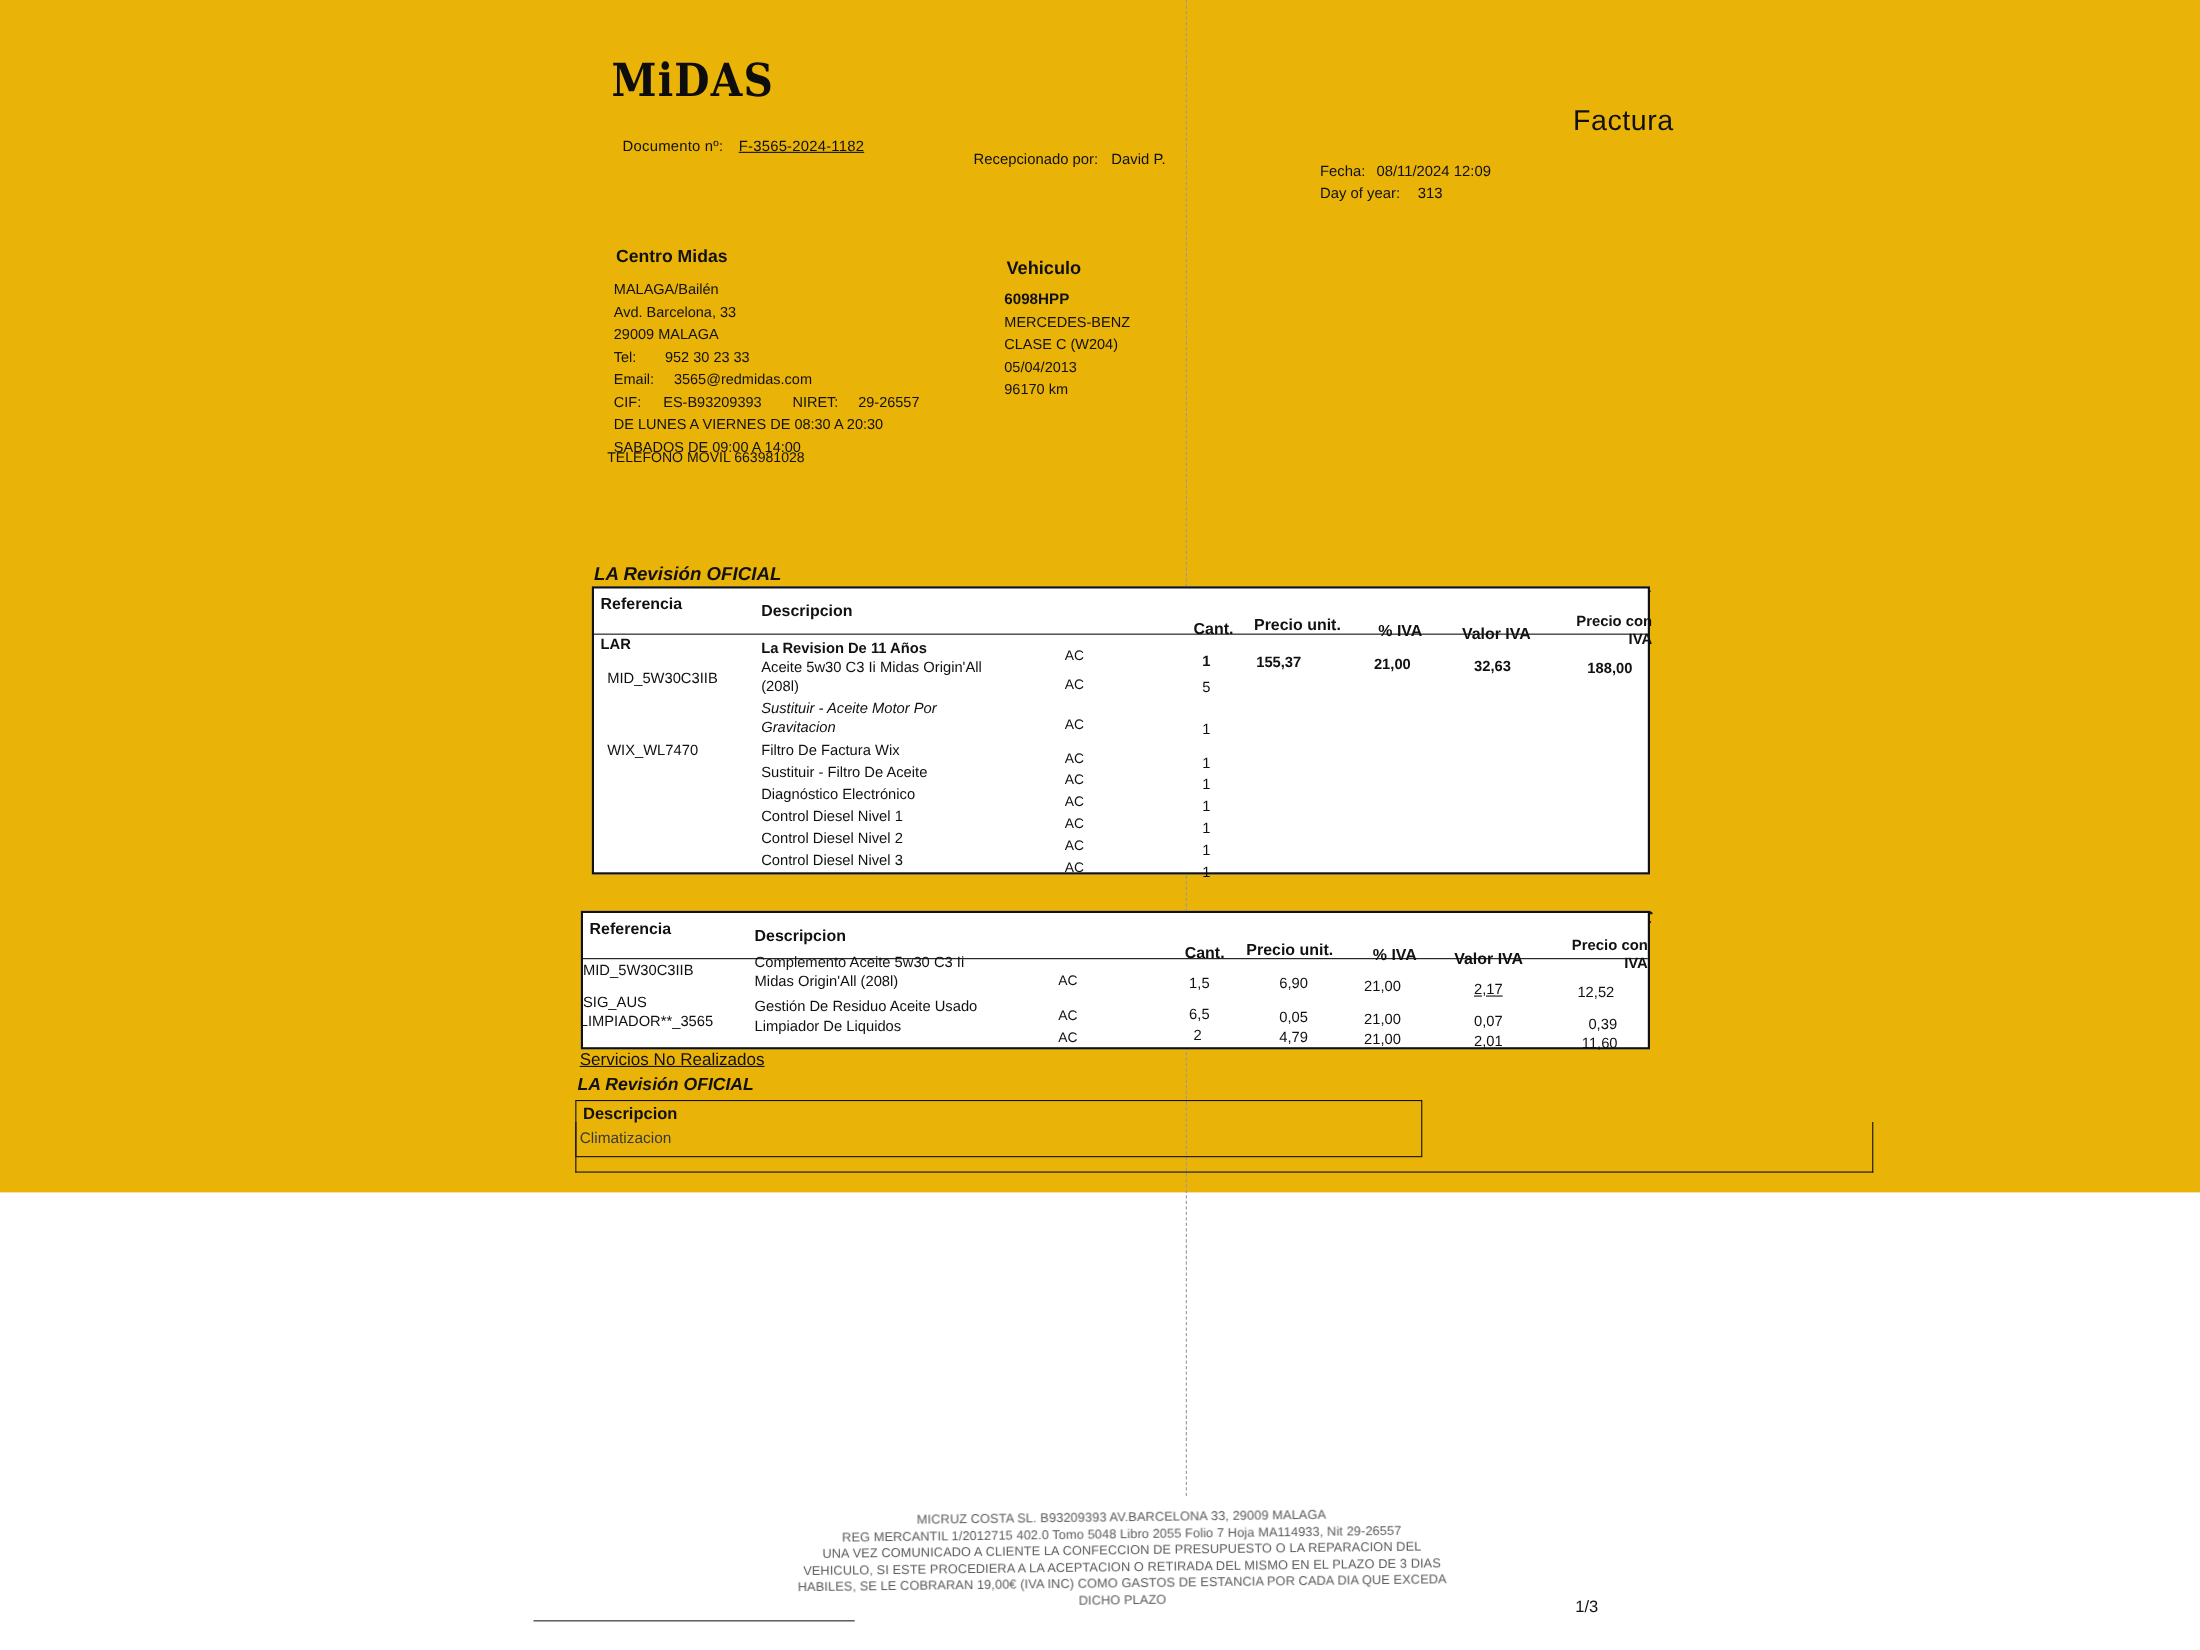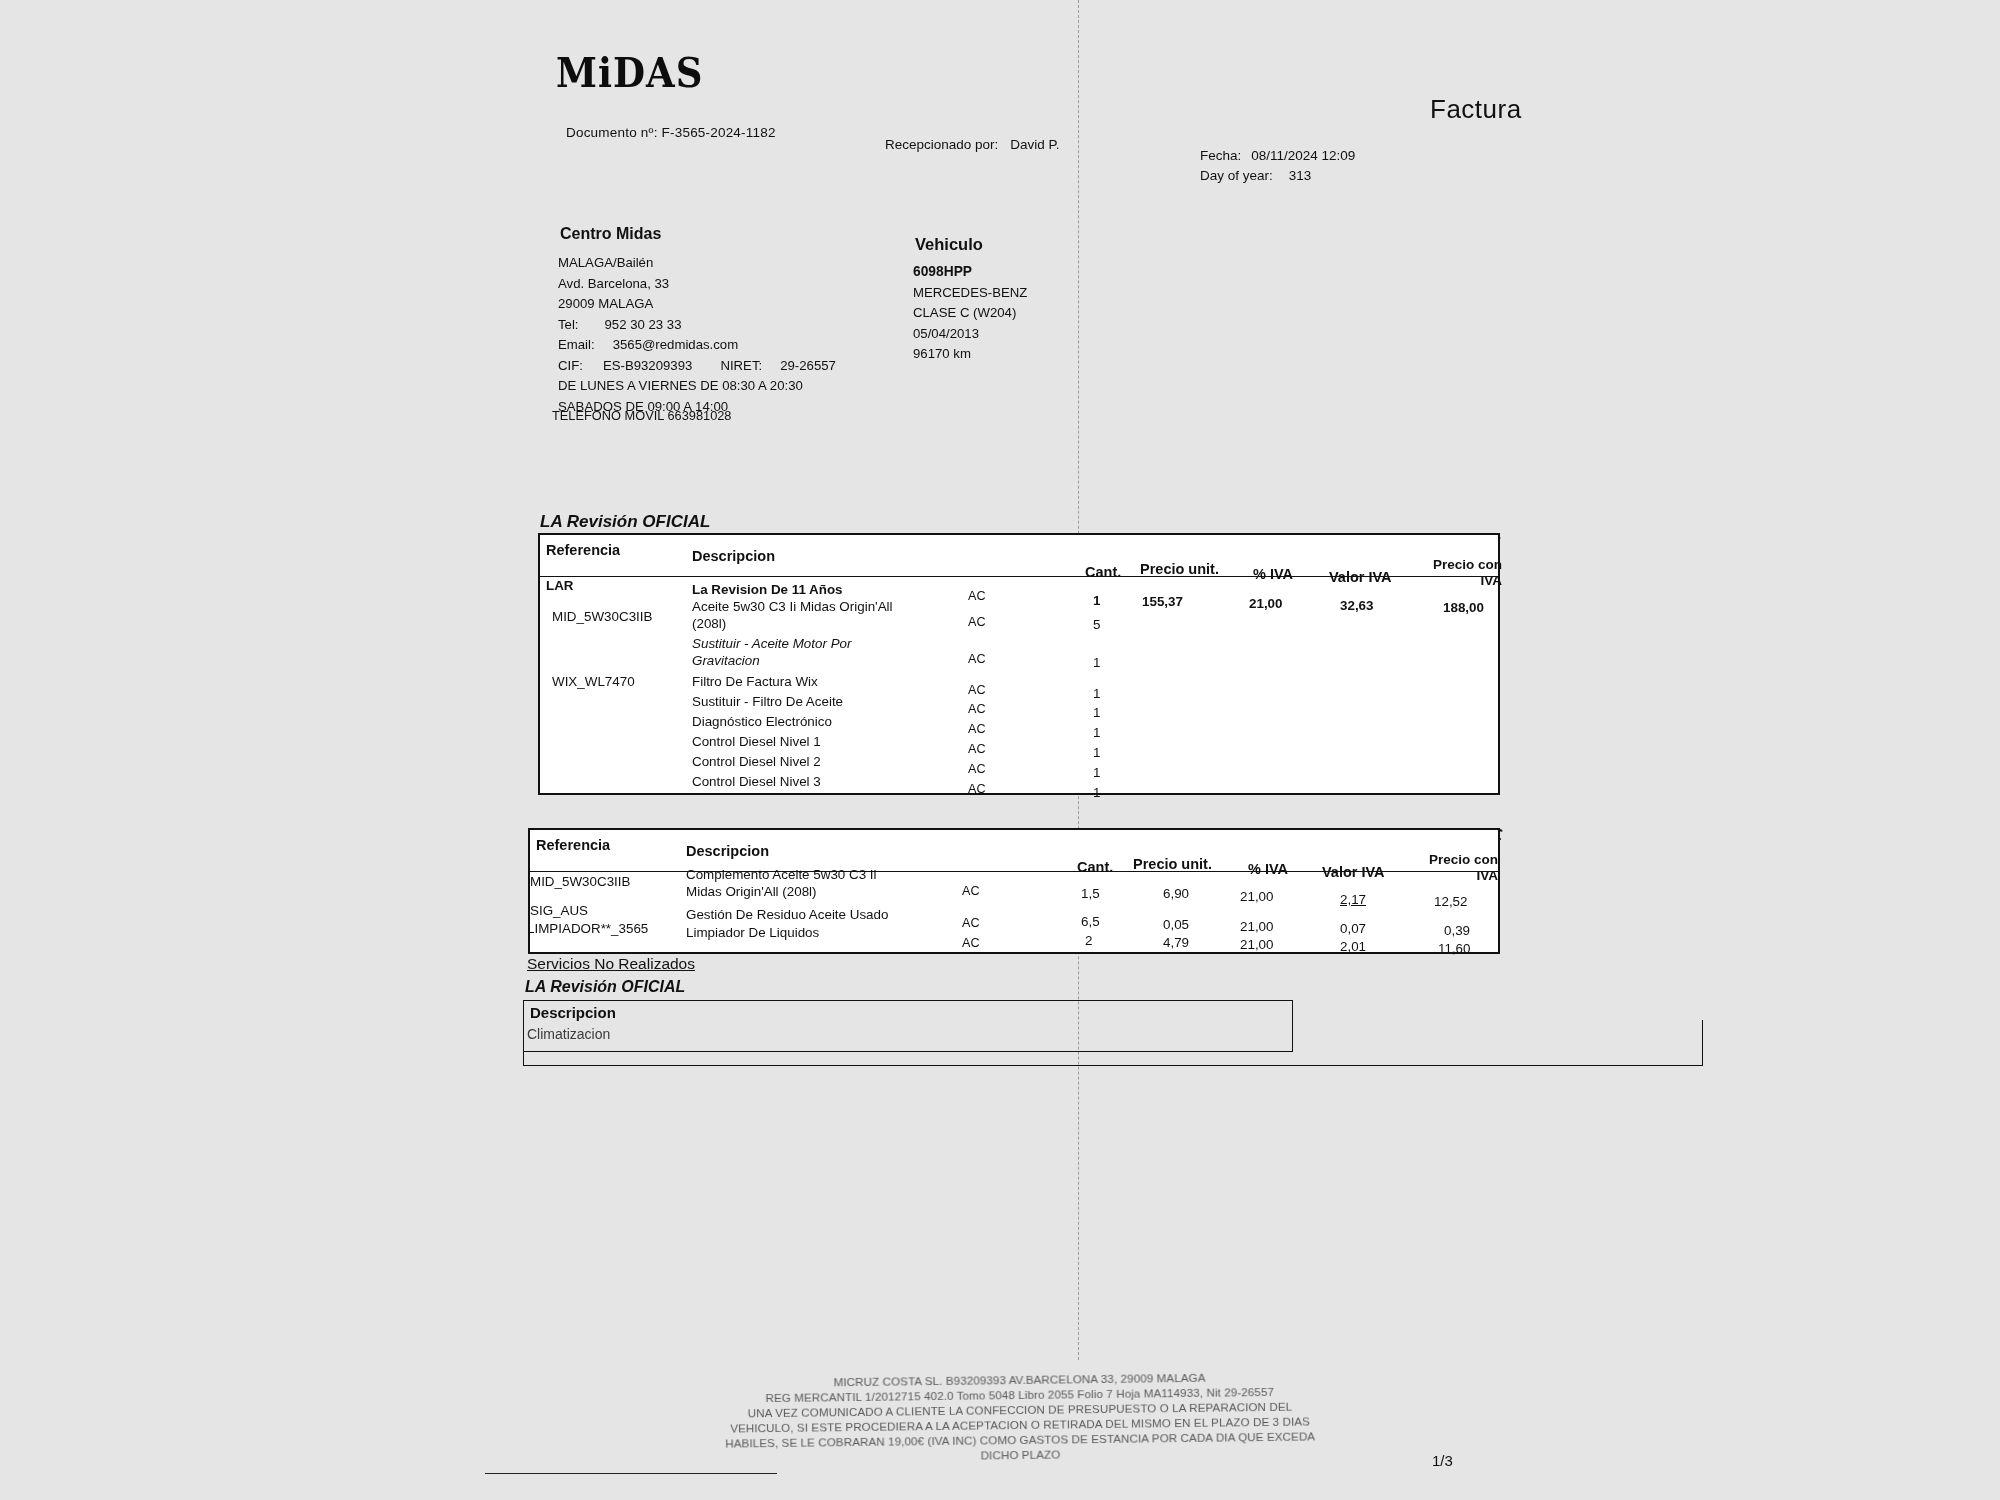--- a/index.html
+++ b/index.html
@@ -12,22 +12,22 @@
     height: 1500px;
     position: relative;
     font-family: "Liberation Sans", sans-serif;
     color: #111;
     overflow: hidden;
   }
   .page {
     position: absolute;
     left: 0; top: 0;
     width: 2000px;
-    height: 1500px;
-    background: #e5e5e5;
+    height: 1084px;
+    background: #eab308;
   }
   
   .fold-line {
     position: absolute;
     left: 1078px;
     top: 0px;
     width: 0;
     height: 1360px;
     border-left: 1px dashed #9a9a9a;
   }
@@ -45,21 +45,21 @@
     transform-origin: left top;
   }
   .doc-number {
     position: absolute;
     left: 566px;
     top: 125px;
     font-size: 13.5px;
     letter-spacing: .2px;
     white-space: nowrap;
   }
-  .doc-number .val { margin-left: 4px; }
+  .doc-number .val { margin-left: 14px; text-decoration: underline; }
   .received {
     position: absolute;
     left: 885px;
     top: 137px;
     font-size: 13.5px;
     white-space: nowrap;
   }
   .received .val { margin-left: 12px; }
   .factura-title {
     position: absolute;

